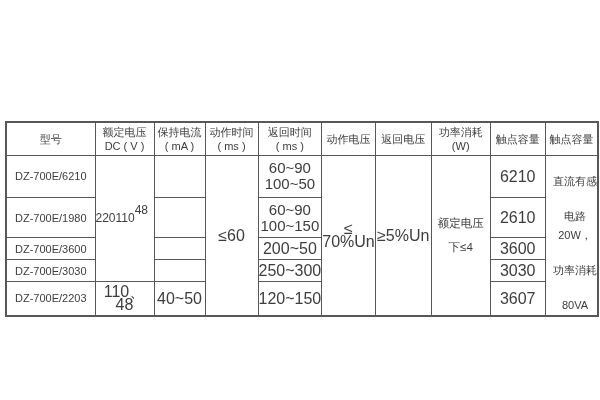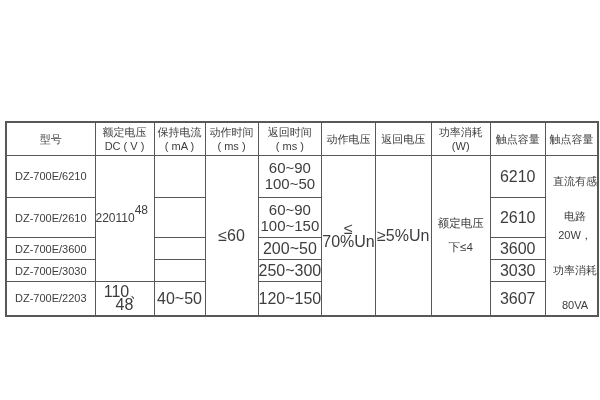--- a/index.html
+++ b/index.html
@@ -125,21 +125,21 @@
       <td class="num">6210</td>
       <td class="capacity" rowspan="5">
         <div>直流有感</div>
         <div>电路20W，</div>
         <div>功率消耗</div>
         <div>80VA</div>
       </td>
     </tr>
 
     <tr class="r2">
-      <td class="model">DZ-700E/2610</td>
+      <td class="model">DZ-700E/1980</td>
       <td></td>
       <td class="twoline">
         <div>60~90</div>
         <div>100~150</div>
       </td>
       <td class="num">2610</td>
     </tr>
 
     <tr class="r3">
       <td class="model">DZ-700E/3600</td>

